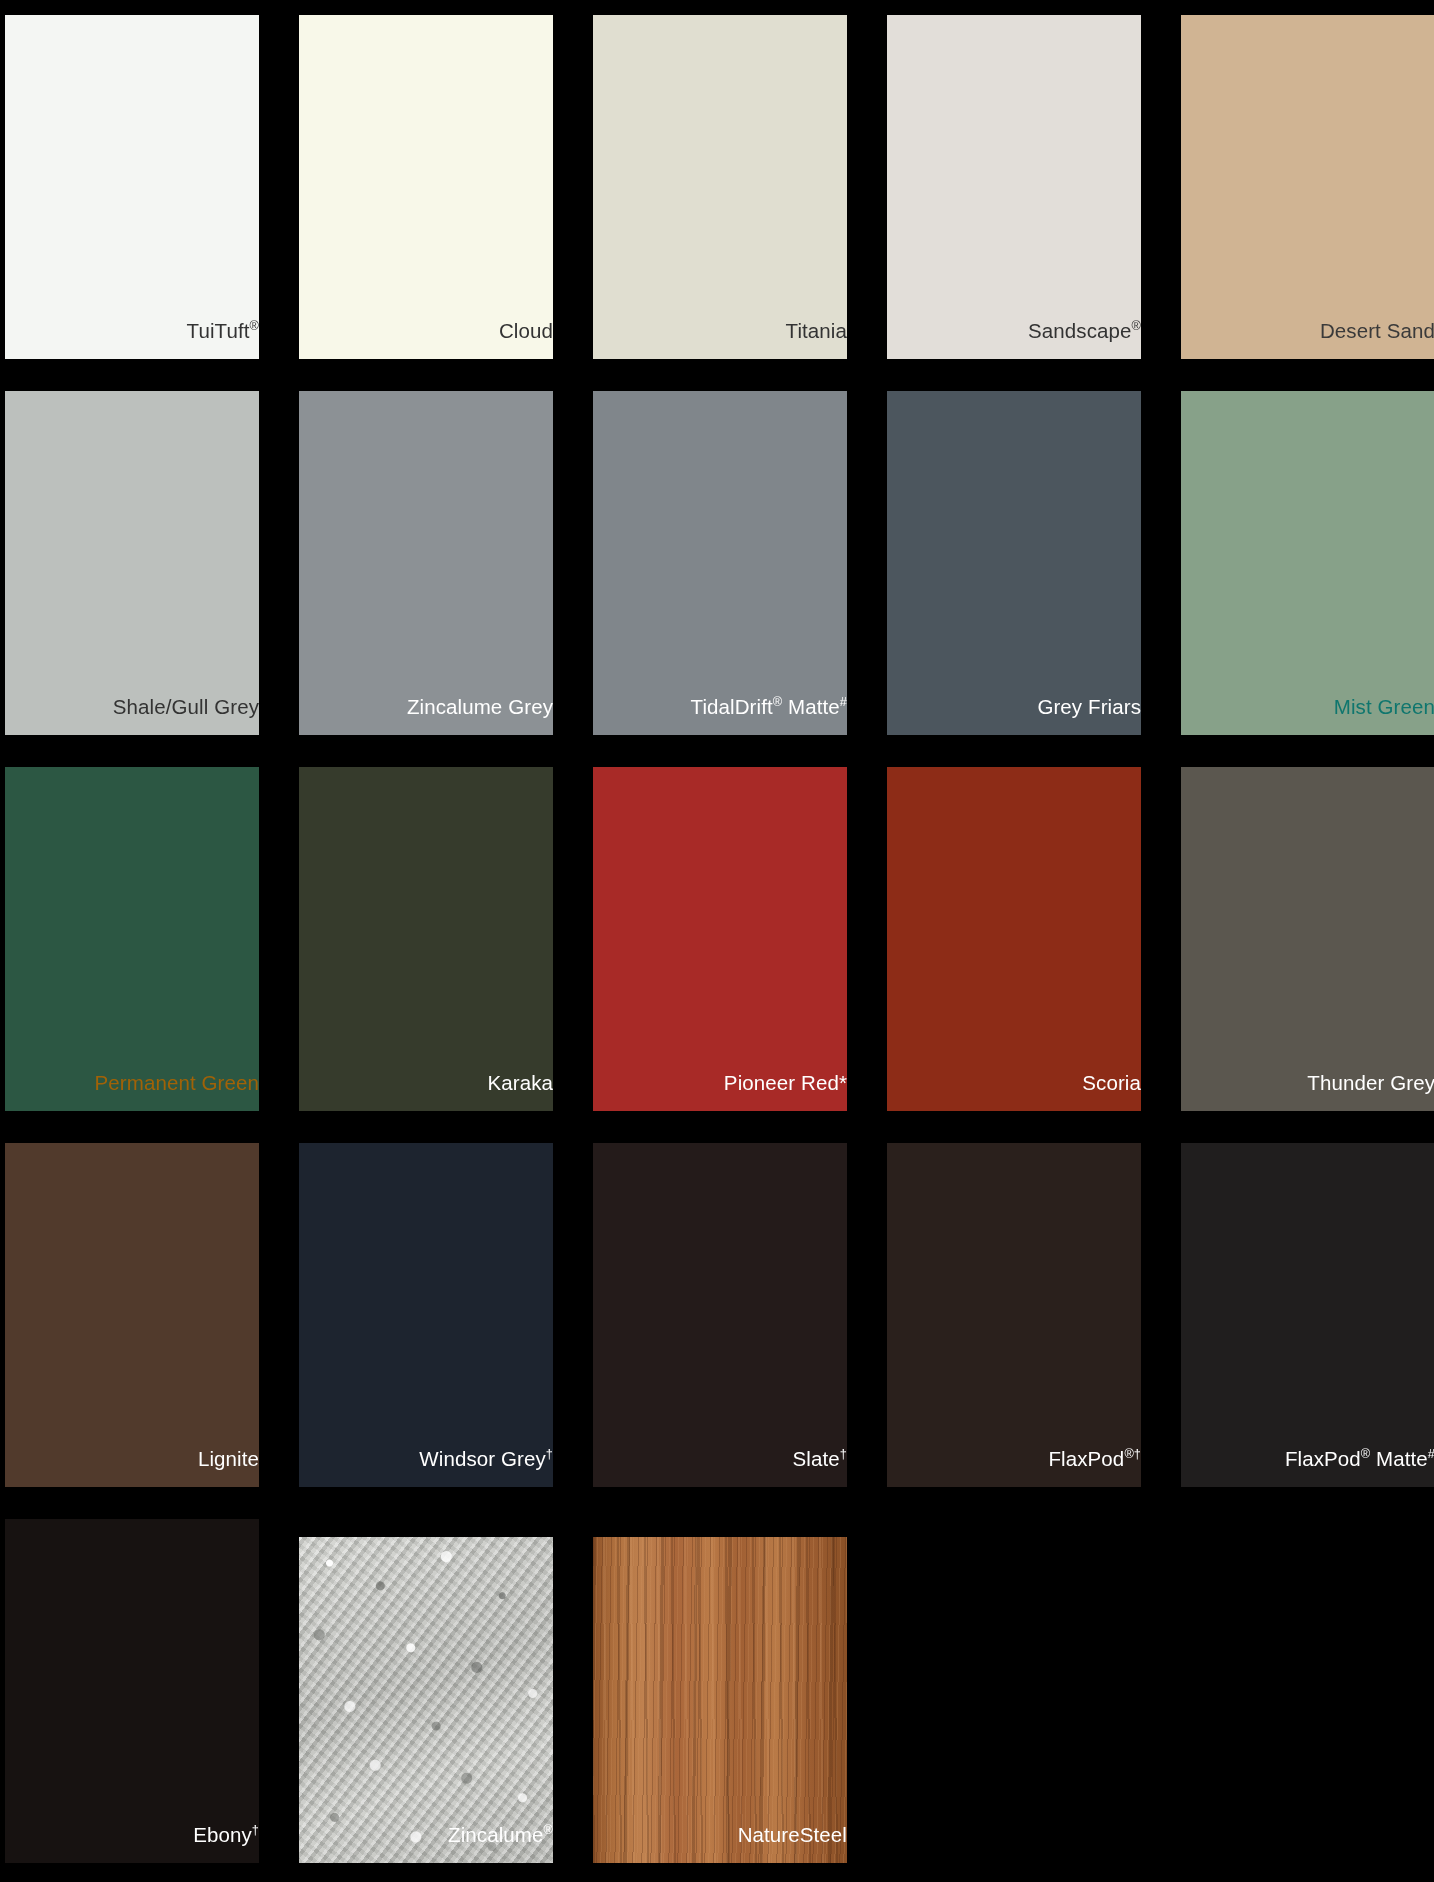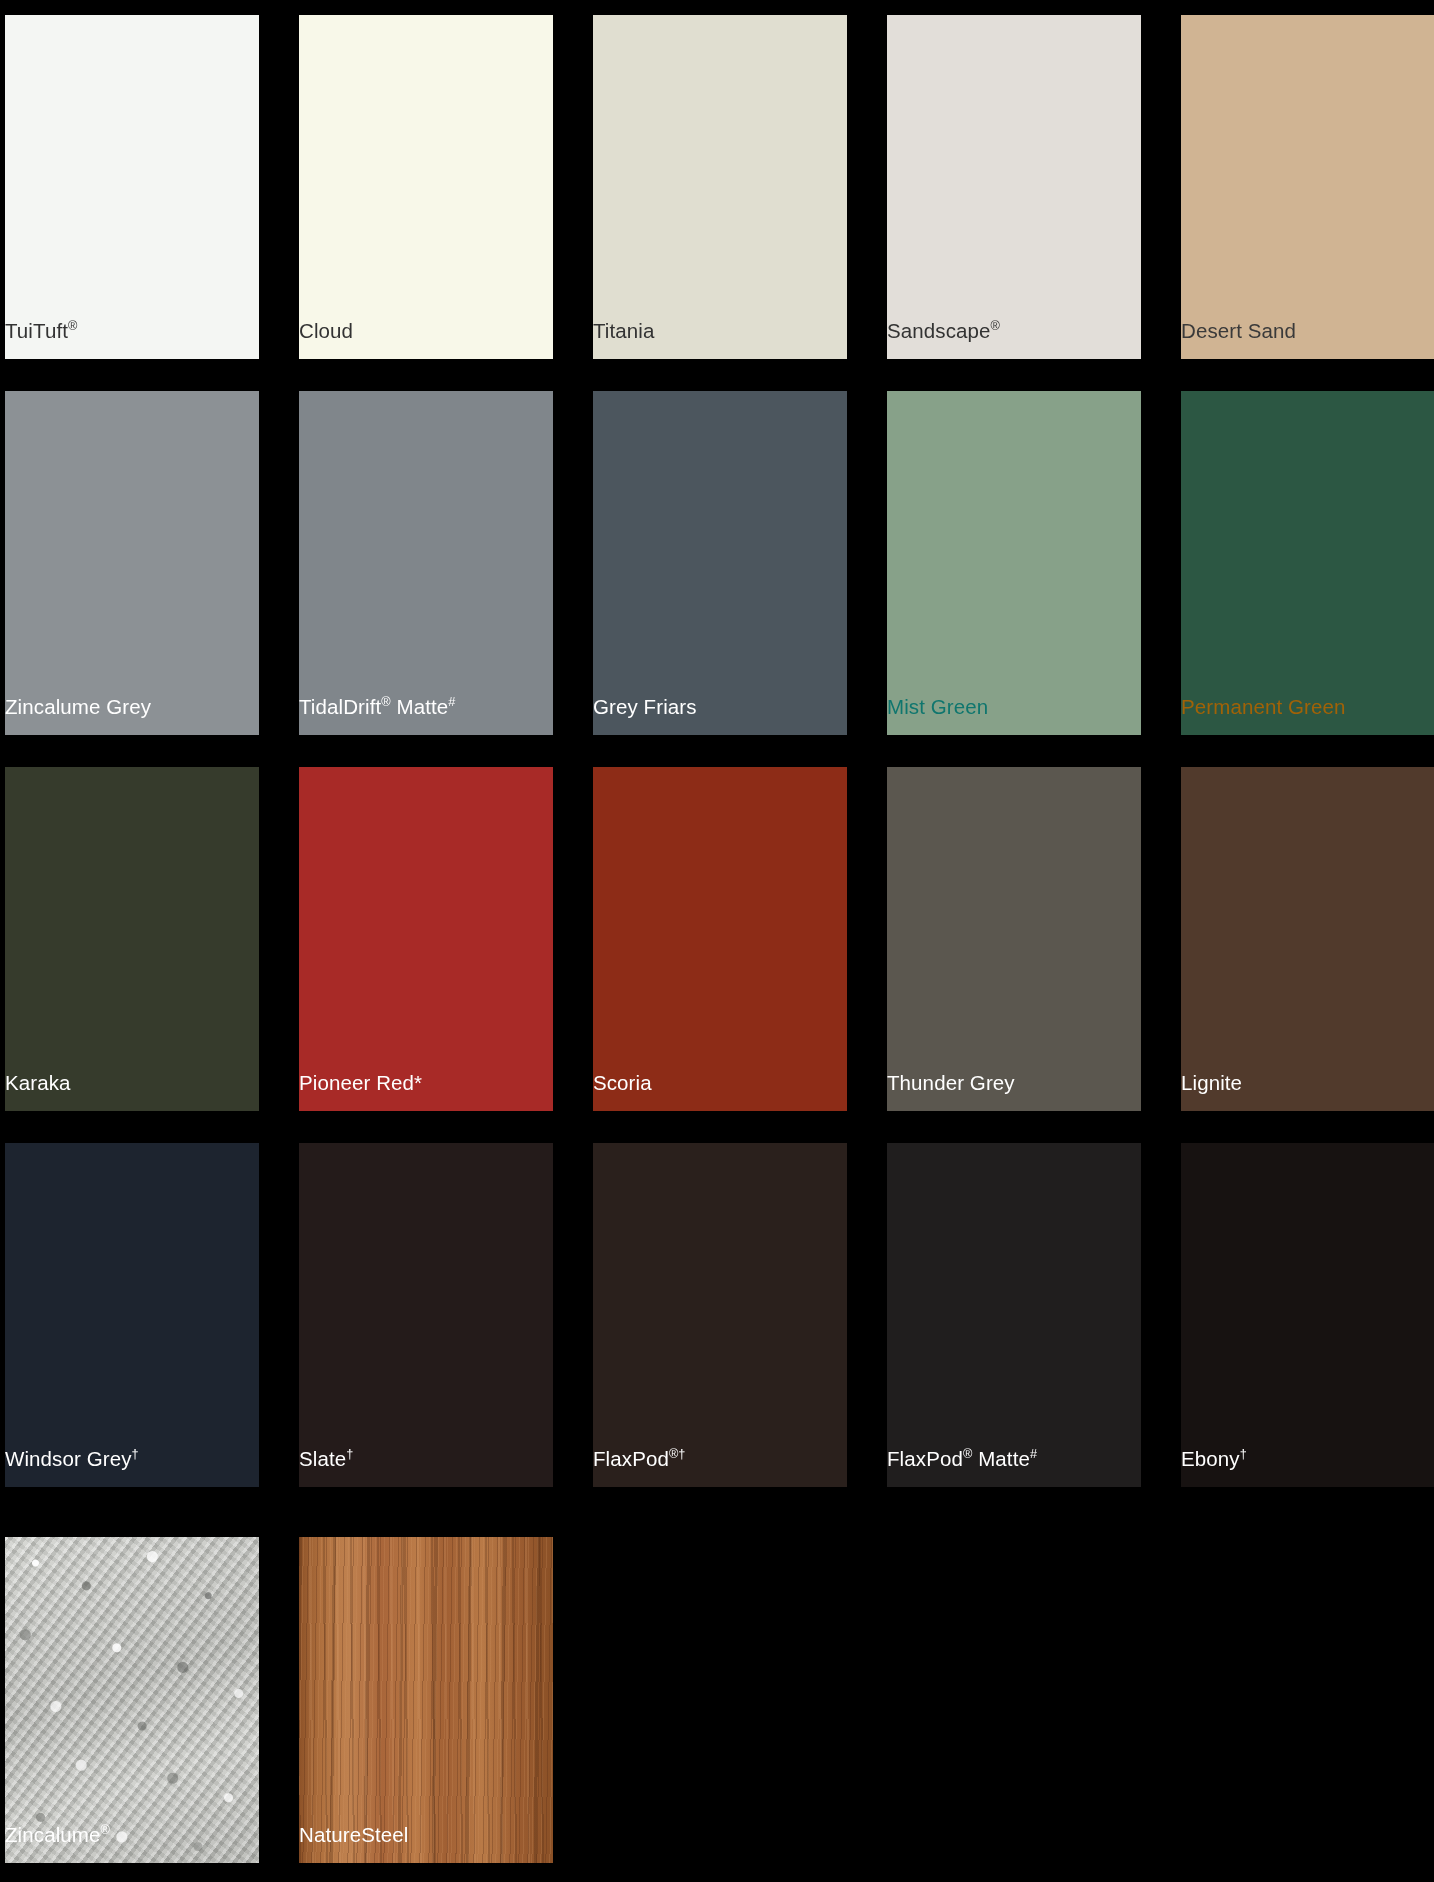--- a/index.html
+++ b/index.html
@@ -32,21 +32,21 @@
     justify-content: center;
   }
   .swatch .fill {
     position: absolute;
     inset: 0;
   }
   .swatch .label {
     position: relative;
     z-index: 2;
     width: 100%;
-    text-align: left;
+    text-align: right;
     font-size: 20.5px;
     line-height: 1;
     letter-spacing: 0.1px;
     padding-bottom: 18px;
     font-family: "Liberation Sans", sans-serif;
   }
   .label sup {
     font-size: 0.62em;
     vertical-align: super;
     line-height: 0;
@@ -119,20 +119,24 @@
     </div>
     <div class="swatch">
       <div class="fill" style="background: rgb(226, 222, 217);"></div>
       <div class="label" style="color: rgb(51, 51, 51);">Sandscape<sup>®</sup></div>
     </div>
     <div class="swatch">
       <div class="fill" style="background: rgb(208, 180, 147);"></div>
       <div class="label" style="color: rgb(58, 58, 58);">Desert Sand</div>
     </div>
     <div class="swatch">
+      <div class="fill" style="background: rgb(188, 192, 189);"></div>
+      <div class="label" style="color: rgb(51, 51, 51);">Shale/Gull Grey</div>
+    </div>
+    <div class="swatch">
       <div class="fill" style="background: rgb(140, 145, 149);"></div>
       <div class="label" style="color: rgb(255, 255, 255);">Zincalume Grey</div>
     </div>
     <div class="swatch">
       <div class="fill" style="background: rgb(128, 134, 139);"></div>
       <div class="label" style="color: rgb(255, 255, 255); margin-top: 16px;">TidalDrift<sup>®</sup> Matte<sup>#</sup></div>
     </div>
     <div class="swatch">
       <div class="fill" style="background: rgb(76, 86, 94);"></div>
       <div class="label" style="color: rgb(255, 255, 255);">Grey Friars</div>

